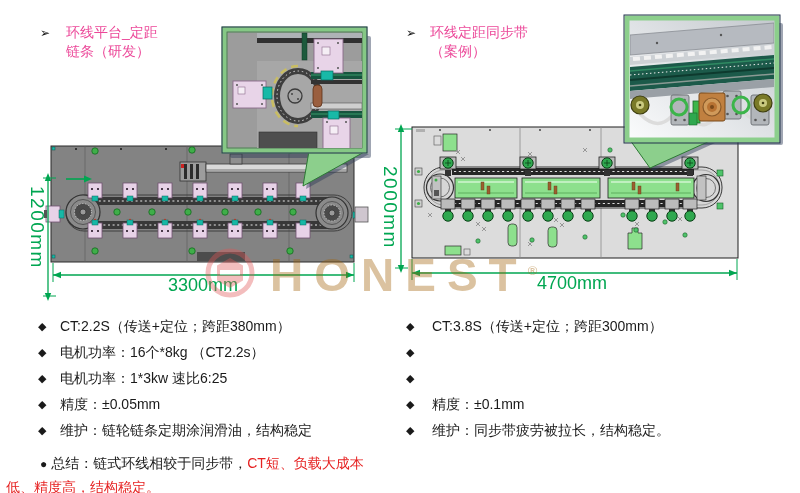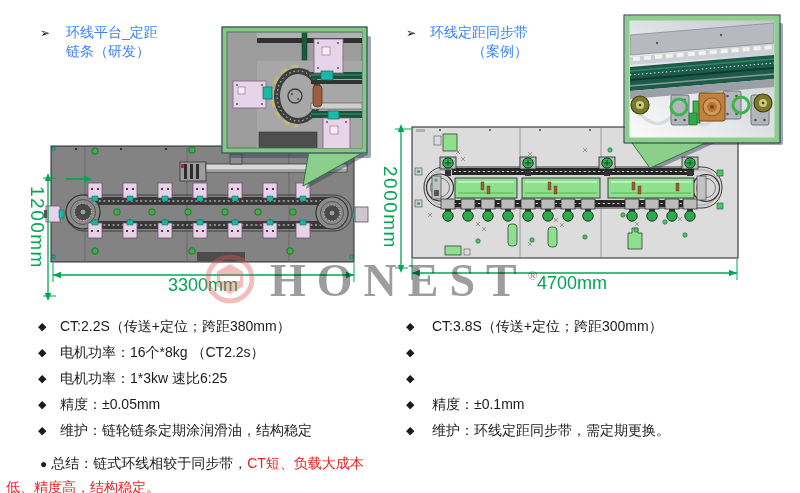--- a/index.html
+++ b/index.html
@@ -1,56 +1,56 @@
 <!DOCTYPE html>
 <html><head>
 <meta charset="utf-8">
 <style>
   html,body{margin:0;padding:0;}
   .canvas{
     position:relative;width:800px;height:493px;background:#ffffff;overflow:hidden;
     font-family:"Liberation Sans","DejaVu Sans",sans-serif;color:#1a1a1a;
   }
-  .title-block{position:absolute;font-size:14px;line-height:19px;color:#3b82f6;}
+  .title-block{position:absolute;font-size:14px;line-height:19px;color:#ec4899;}
   .title-marker{position:absolute;font-size:12px;color:#111;}
   .svg-abs{position:absolute;}
   .spec-list{position:absolute;font-size:14px;}
   .spec-row{position:relative;margin-bottom:9px;height:17px;white-space:nowrap;}
   .spec-row .marker{position:absolute;top:2px;font-size:11px;}
   .left-list .spec-row{padding-left:54px;}
   .left-list .spec-row .marker{left:32px;}
   .right-list .spec-row{padding-left:32px;}
   .right-list .spec-row .marker{left:6px;}
   .summary-para{margin-top:13px;line-height:23px;text-indent:34px;white-space:normal;}
   .summary-para .marker{font-size:12px;}
   .red-text{color:#e62222;}
   .watermark{
     position:absolute;left:202px;top:245px;display:flex;align-items:center;gap:12px;
     opacity:0.38;pointer-events:none;z-index:6;
   }
   .watermark .wm-text{
-    font-size:46px;font-weight:bold;letter-spacing:11px;color:#000000;
-    font-family:Liberation Serif, serif;line-height:62px;
+    font-size:46px;font-weight:bold;letter-spacing:11px;color:#a16207;
+    font-family:Liberation Sans, sans-serif;line-height:47px;
   }
   .watermark sup{font-size:13px;letter-spacing:0;}
   .dimtext{font-family:"Liberation Sans","DejaVu Sans",sans-serif;}
 </style>
 </head>
 <body>
 
 <div class="canvas">
 
   <span class="title-marker" style="left:40px;top:26px;">➢</span>
   <div class="title-block" style="left:66px;top:23px;">
     <div>环线平台_定距</div>
     <div>链条（研发）</div>
   </div>
 
   <span class="title-marker" style="left:406px;top:26px;">➢</span>
-  <div class="title-block" style="left:430px;top:23px;text-align:right;">
+  <div class="title-block" style="left:430px;top:23px;">
     <div>环线定距同步带</div>
     <div>（案例）</div>
   </div>
 
   <svg class="svg-abs" style="left:20px;top:140px;" width="360" height="165" viewBox="0 0 360 165">
     <g>
       <rect x="31" y="6" width="303" height="116" fill="#838383" stroke="#2a2a2a" stroke-width="1"></rect>
       <line x1="65" y1="6" x2="65" y2="122" stroke="#5e5e5e" stroke-width="0.7"></line>
       <line x1="167" y1="6" x2="167" y2="122" stroke="#5e5e5e" stroke-width="0.7"></line>
       <line x1="269" y1="6" x2="269" y2="122" stroke="#5e5e5e" stroke-width="0.7"></line>
@@ -571,17 +571,17 @@
     </div>
     <div class="spec-row">
       <span class="marker">◆</span>
     </div>
     <div class="spec-row">
       <span class="marker">◆</span>
       <span>精度：±0.1mm</span>
     </div>
     <div class="spec-row">
       <span class="marker">◆</span>
-      <span>维护：环线定距同步带，需定期更换。</span>
+      <span>维护：同步带疲劳被拉长，结构稳定。</span>
     </div>
   </div>
 
 </div>
 
 </body></html>

